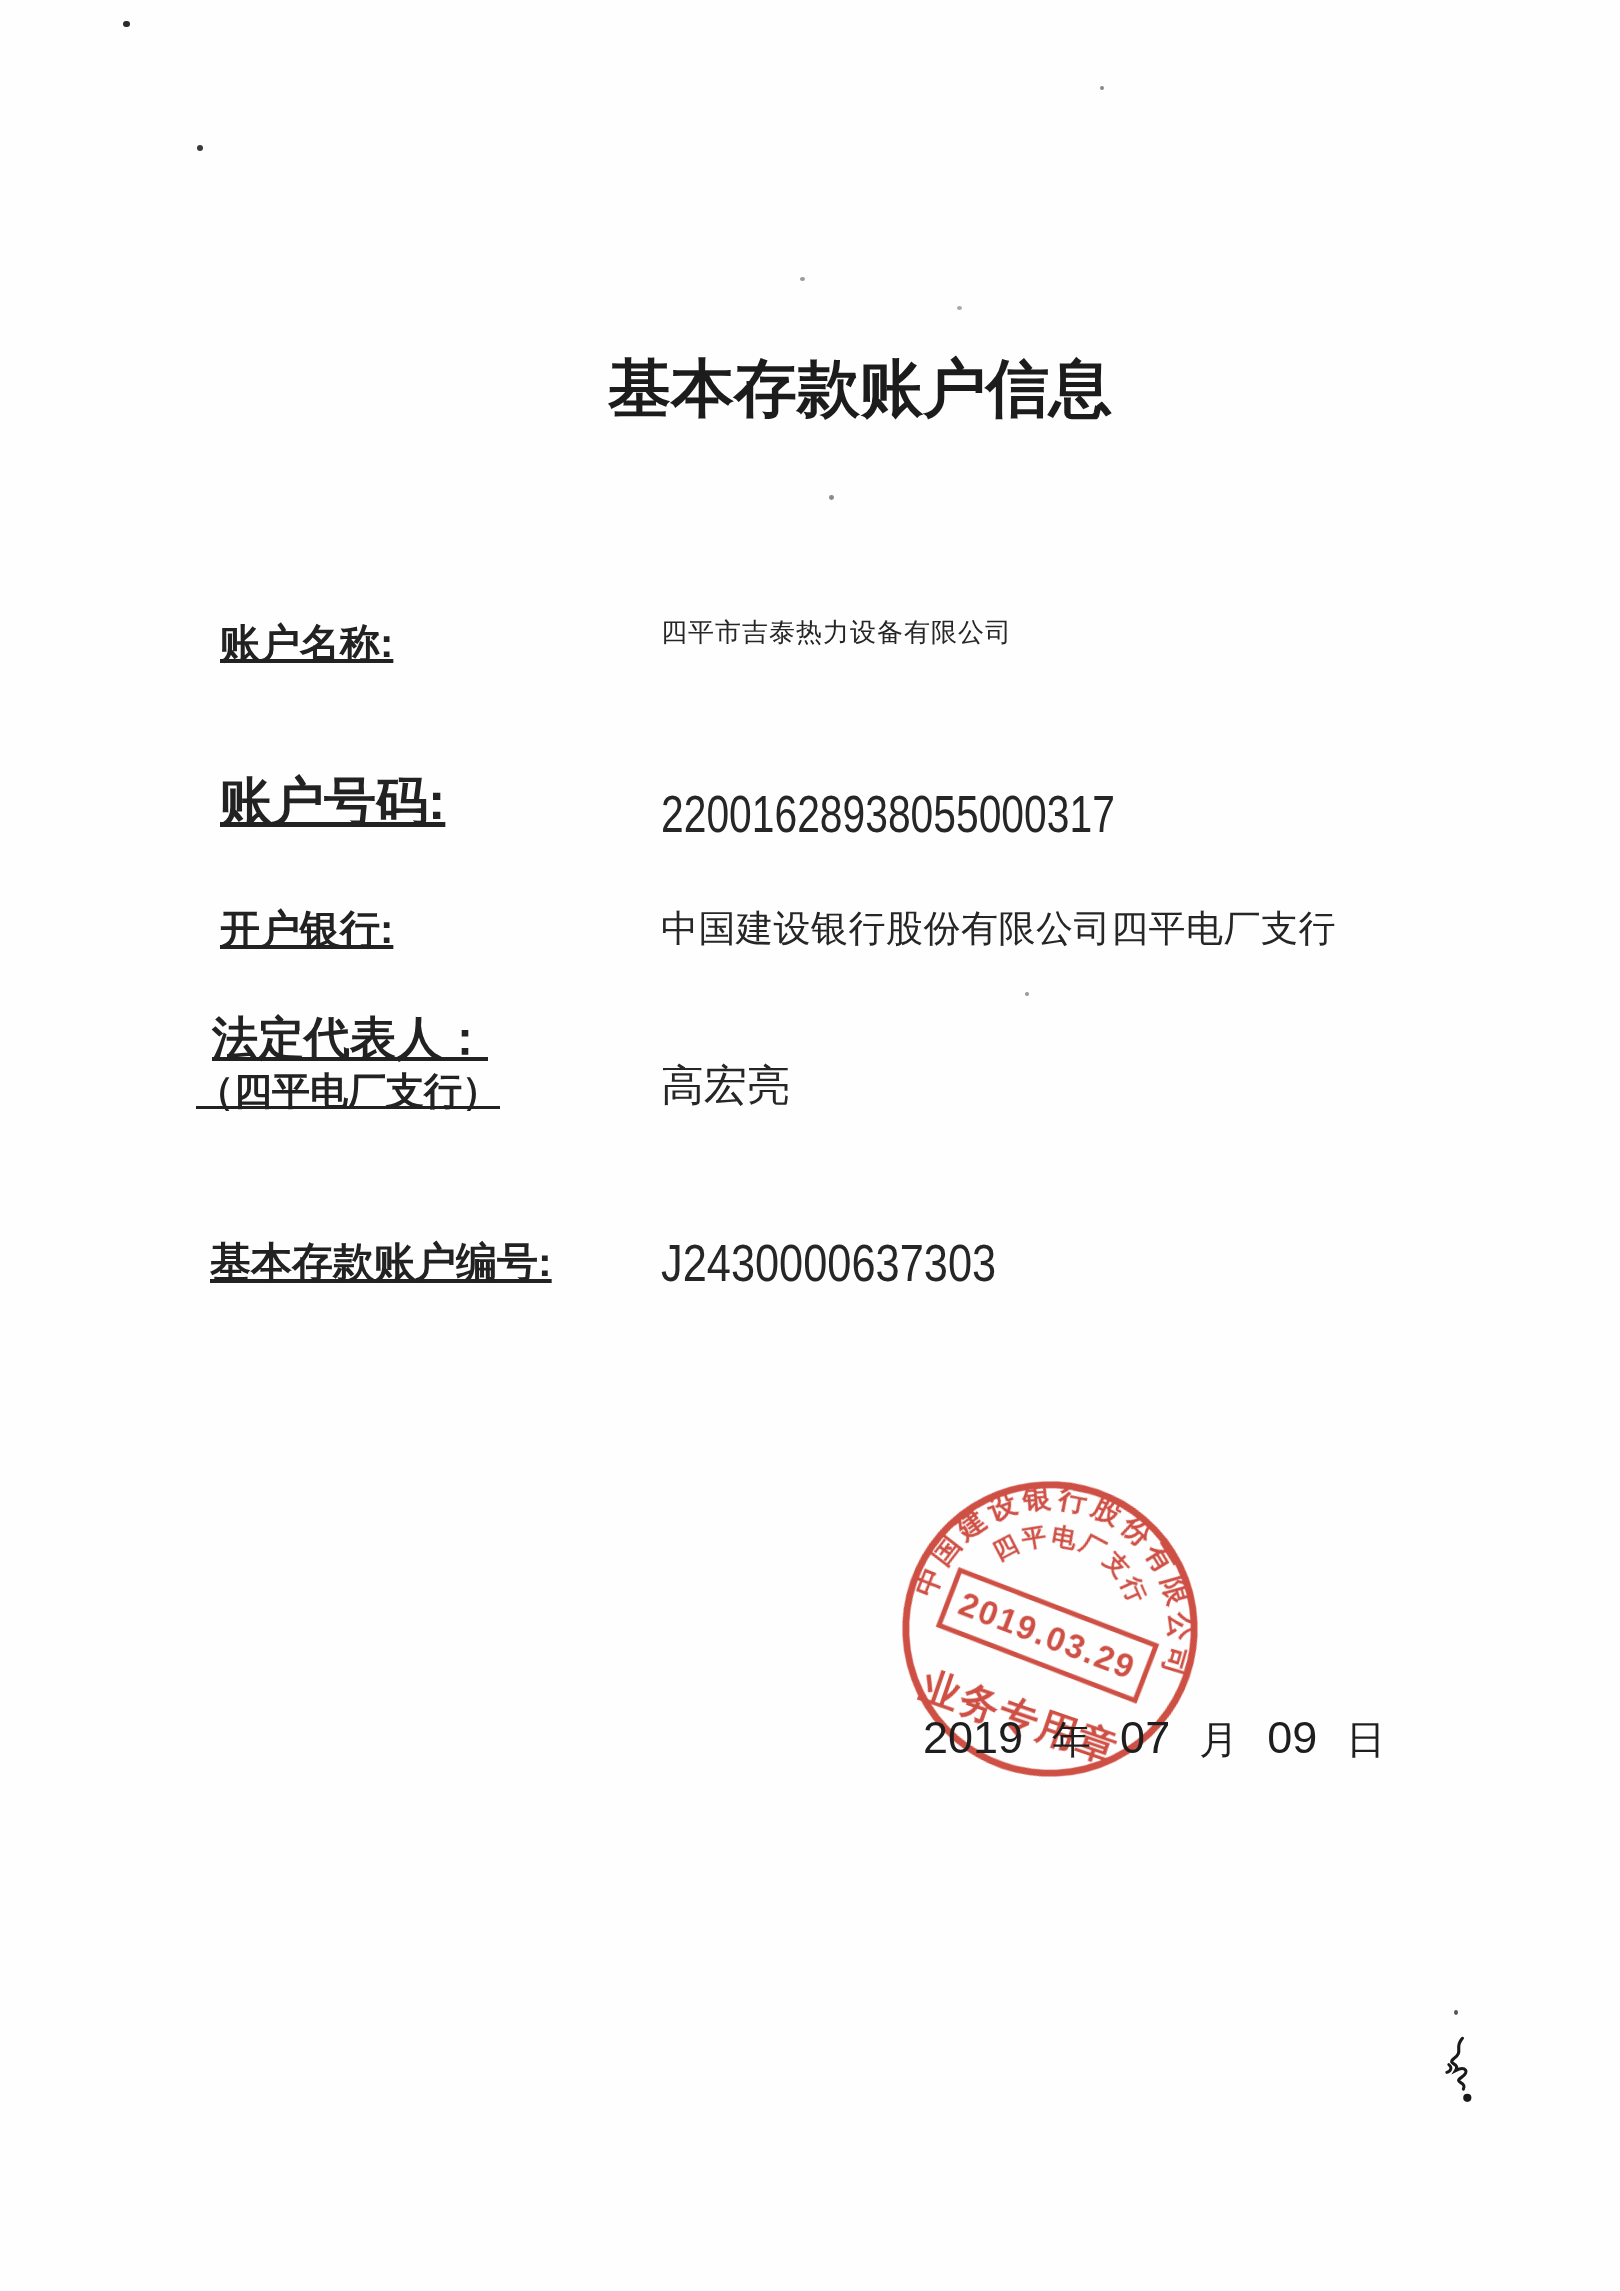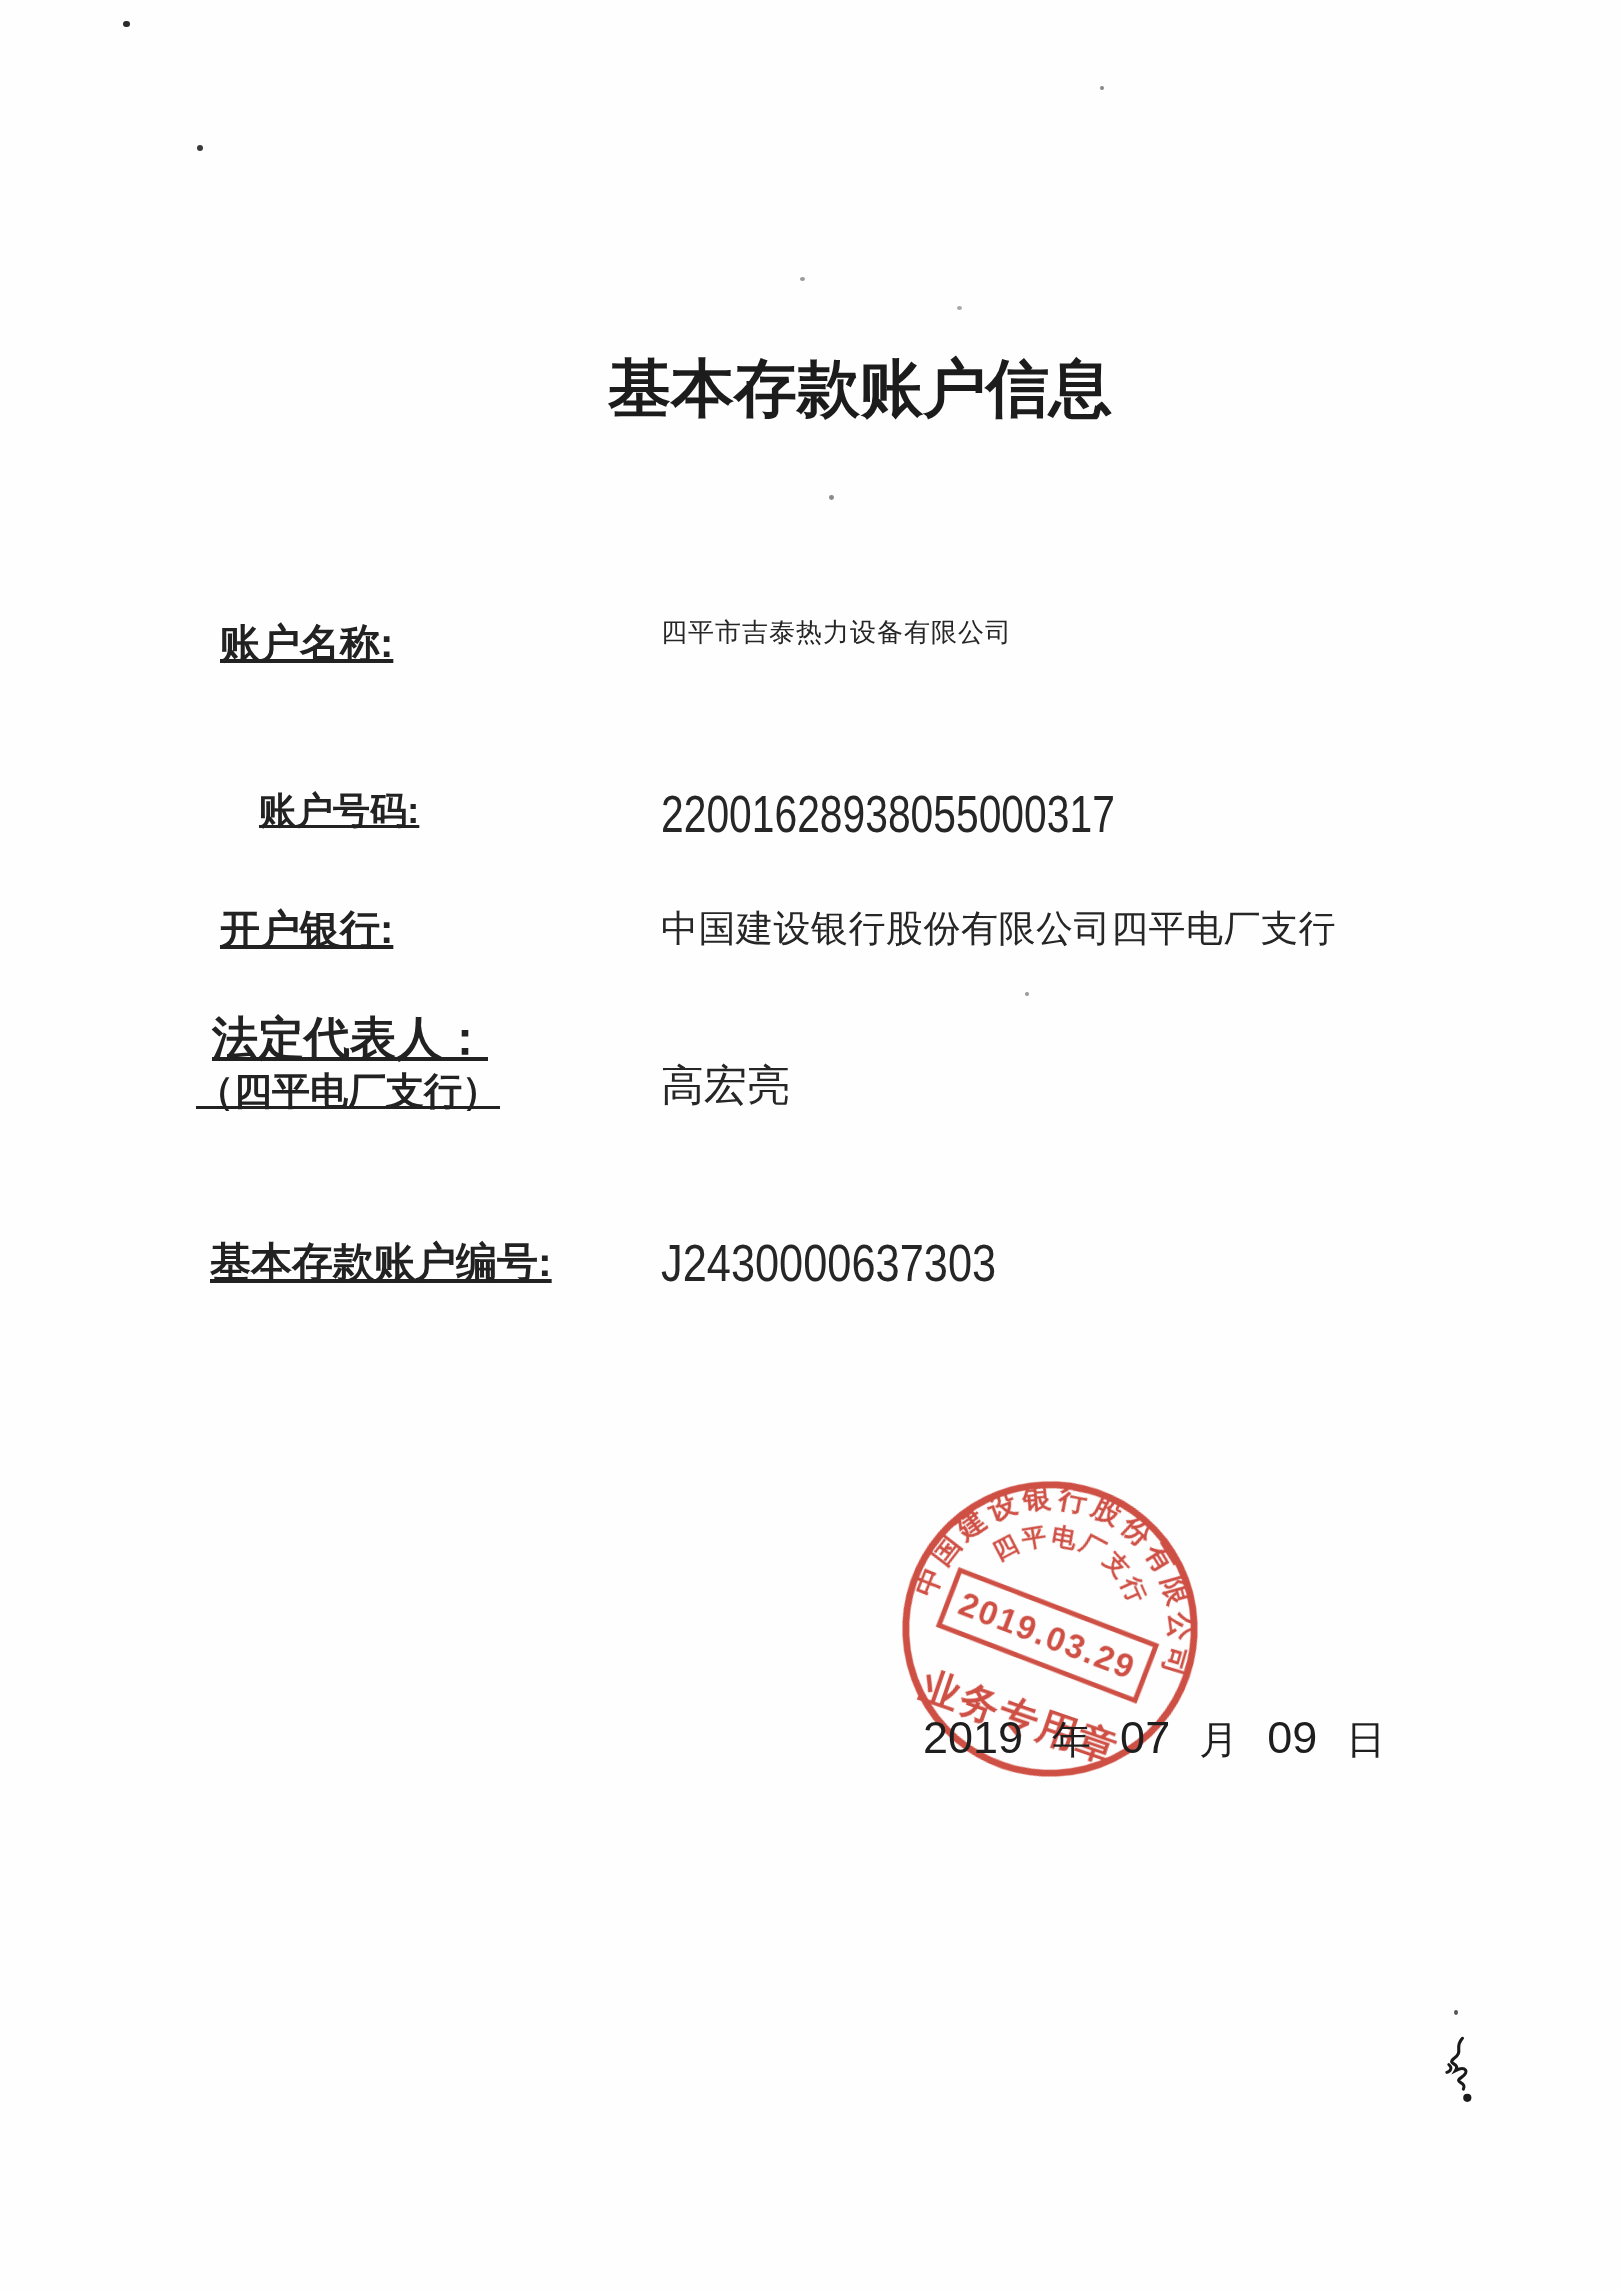--- a/index.html
+++ b/index.html
@@ -39,21 +39,21 @@
     line-height: 1.15;
     white-space: nowrap;
   }
   .mono-num {
     font-family: "Liberation Sans", "DejaVu Sans", sans-serif;
     transform: scaleX(0.80);
     transform-origin: left top;
   }
   .l1 { left: 220px; top: 620px; font-size: 40px; }
   .v1 { left: 661px; top: 618px; font-size: 26px; letter-spacing: 1px; }
-  .l2 { left: 220px; top: 790px; font-size: 37px; margin-left: 39px; }
+  .l2 { left: 220px; top: 772px; font-size: 52px; }
   .v2 { left: 661px; top: 786px; font-size: 51px; letter-spacing: 0px; }
   .l3 { left: 220px; top: 906px; font-size: 40px; }
   .v3 { left: 661px; top: 908px; font-size: 37px; letter-spacing: 0.5px; }
   .l4a { left: 212px; top: 1012px; font-size: 46px; }
   .l4b { left: 196px; top: 1070px; font-size: 38px; }
   .v4 { left: 661px; top: 1061px; font-size: 43px; text-align: right; }
   .l5 { left: 210px; top: 1239px; font-size: 41px; }
   .v5 { left: 661px; top: 1235px; font-size: 51px; transform: scaleX(0.85); }
 
   .dateline {

